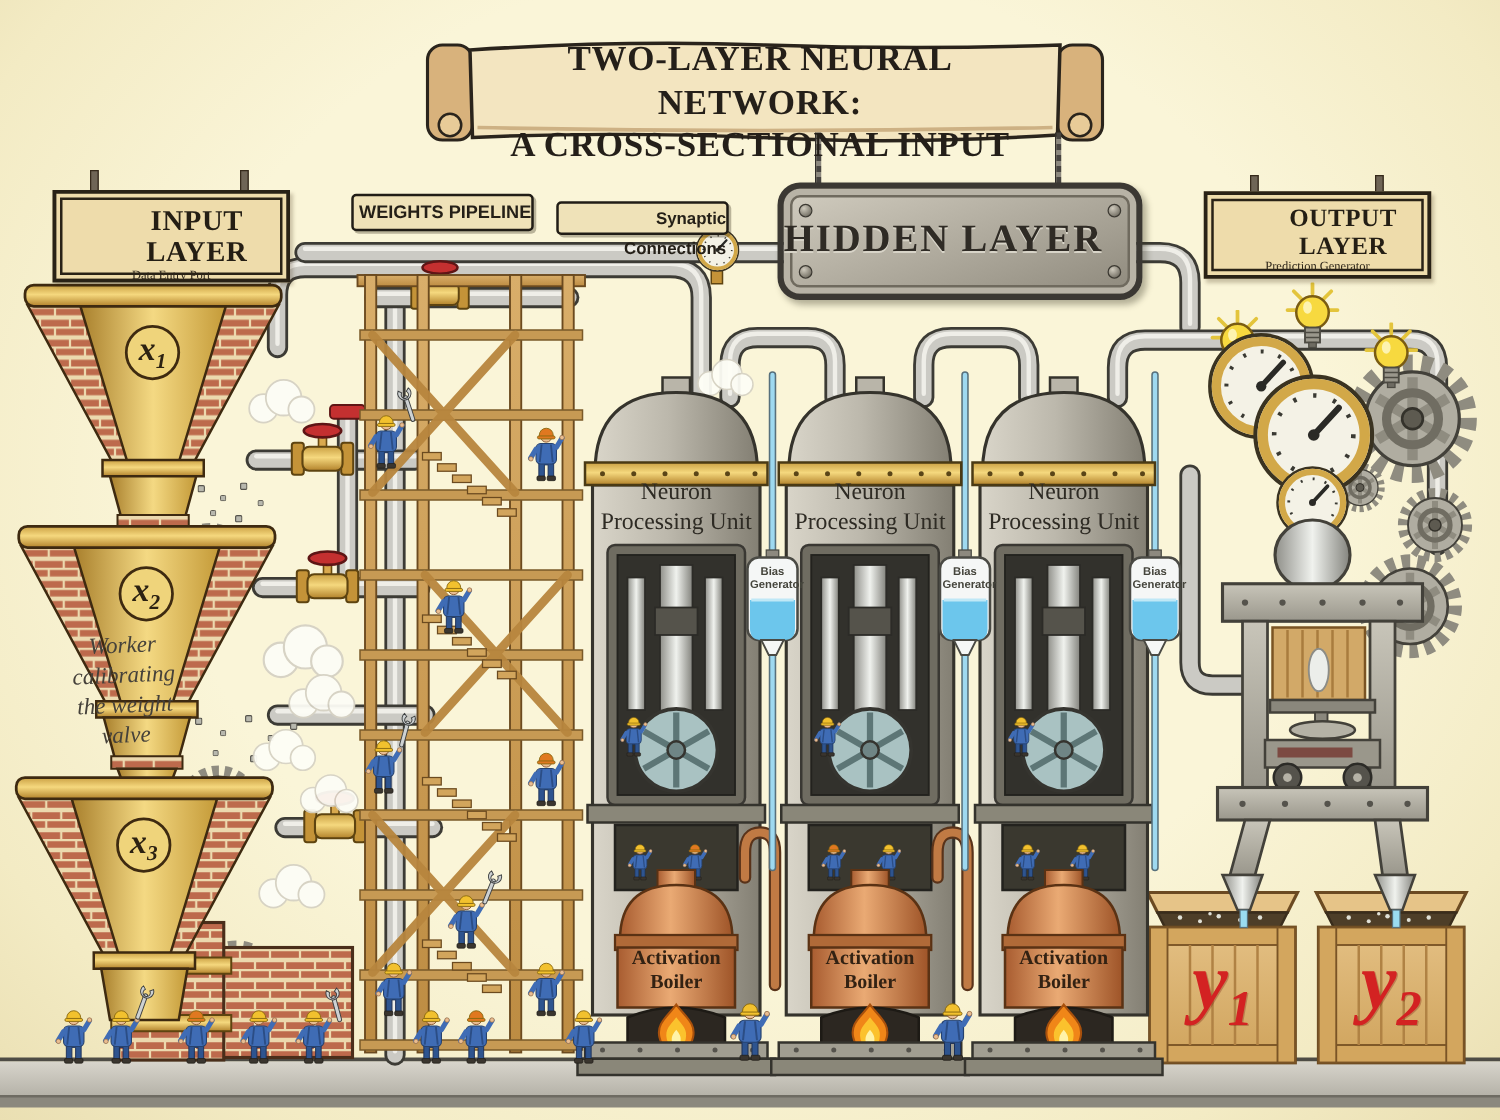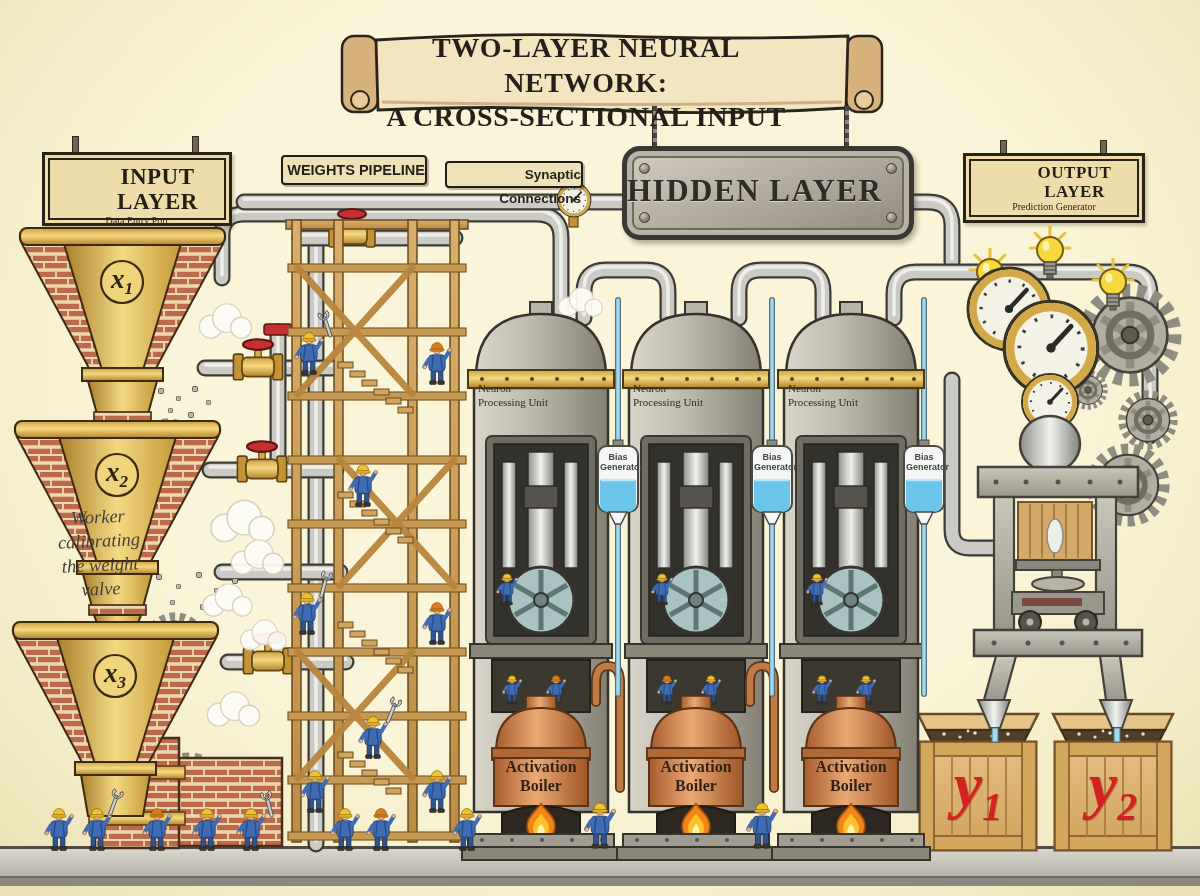--- a/index.html
+++ b/index.html
@@ -27,21 +27,21 @@
     text-align:left;box-sizing:border-box;}
   #hidden-plaque .t1{font-weight:bold;font-size:31px;color:#2f2b25;letter-spacing:1.5px;line-height:80px;text-shadow:0 1px 0 #d8d4c8;}
   .chain{width:4px;background:repeating-linear-gradient(180deg,#474440 0 5px,#8d897f 5px 9px);border-left:1px solid #302d29;}
   .rivet{position:absolute;width:9px;height:9px;border-radius:50%;background:radial-gradient(circle at 35% 30%,#cfcabd,#5d594e);border:1px solid #3c3932;}
   .title-text{width:100%;text-align:center;color:#241f19;font-weight:bold;}
   .title-text .l1{font-size:28px;letter-spacing:.6px;line-height:1.25;}
   .title-text .l2{font-size:28px;letter-spacing:.6px;line-height:1.2;}
   .funnel-label{font-style:italic;font-weight:bold;color:#2c2212;font-size:27px;text-align:center;}
   .funnel-label sub{font-size:17px;}
   .note{font-style:italic;font-size:18.5px;color:#45413a;text-align:center;line-height:1.3;transform:rotate(-2.5deg);}
-  .unit-label{font-size:11px;color:#2e2b24;line-height:1.25;}
+  .unit-label{font-size:19px;color:#2e2b24;text-align:center;line-height:1.25;}
   .boiler-label{font-size:16px;font-weight:bold;color:#332213;text-align:center;line-height:1.2;}
   .bias-label{font-family:"Liberation Sans",sans-serif;font-size:9px;font-weight:bold;color:#45453c;text-align:center;line-height:1.15;}
   .crate-label{font-style:italic;font-weight:bold;color:#d32222;text-align:center;font-size:64px;line-height:86px;
     text-shadow:1px 1px 0 rgba(120,20,10,.3);}
   .crate-label sub{font-size:40px;}
 </style>
 </head>
 <body>
 
 <div id="canvas">
@@ -767,21 +767,21 @@
 </svg>
 
 <svg class="abs" style="left:338px;top:10px;z-index:9" width="548" height="118" viewBox="0 0 548 118">
   <rect x="4" y="26" width="36" height="76" rx="12" fill="#d8b27c" stroke="#2a241c" stroke-width="2.5"></rect>
   <circle cx="22" cy="90" r="9" fill="#e8cb98" stroke="#2a241c" stroke-width="2"></circle>
   <rect x="508" y="26" width="36" height="76" rx="12" fill="#d8b27c" stroke="#2a241c" stroke-width="2.5"></rect>
   <circle cx="526" cy="90" r="9" fill="#e8cb98" stroke="#2a241c" stroke-width="2"></circle>
   <path d="M38 30 Q160 22 274 26 Q398 30 510 26 L508 98 Q380 106 270 100 Q150 95 40 100 Z" fill="#f3e5c0" stroke="#2a241c" stroke-width="2.8"></path>
   <path d="M44 92 Q270 97 504 92" fill="none" stroke="#cdb184" stroke-width="3"></path>
 </svg>
-<div class="abs title-text" style="left:378px;top:30px;width:416px;z-index:10">
+<div class="abs title-text" style="left:400px;top:30px;width:416px;z-index:10">
   <div class="l1">TWO-LAYER NEURAL NETWORK:</div>
   <div class="l2">A CROSS-SECTIONAL INPUT</div>
 </div>
 
 <div class="abs chain" style="left:652px;top:106px;height:44px;z-index:9"></div>
 <div class="abs chain" style="left:844px;top:106px;height:44px;z-index:9"></div>
 <div class="abs" id="hidden-plaque" style="left:622px;top:146px;width:292px;height:94px;z-index:9">
   <div class="t1">HIDDEN LAYER</div>
   <div class="rivet" style="left:12px;top:12px;"></div>
   <div class="rivet" style="right:12px;top:12px;"></div>
@@ -795,21 +795,21 @@
   <div class="t1">INPUT LAYER</div>
   <div class="t2">Data Entry Port</div>
 </div>
 
 <div class="abs mini-plaque" style="left:281px;top:155px;width:146px;height:30px;font-size:14.5px;line-height:27px;z-index:9">WEIGHTS PIPELINE</div>
 <div class="abs mini-plaque" style="left:445px;top:161px;width:138px;height:27px;font-size:13.5px;line-height:24px;z-index:9">Synaptic Connections</div>
 
 <div class="abs post" style="left:1000px;top:140px;width:7px;height:16px;z-index:9"></div>
 <div class="abs post" style="left:1100px;top:140px;width:7px;height:16px;z-index:9"></div>
 <div class="abs wood-sign" style="left:963px;top:153px;width:182px;height:70px;z-index:9">
-  <div class="t1" style="font-size:17px;margin-top:8px;">OUTPUT LAYER</div>
+  <div class="t1" style="font-size:20px;margin-top:8px;">OUTPUT LAYER</div>
   <div class="t2">Prediction Generator</div>
 </div>
 
 <div class="abs funnel-label" style="left:92px;top:264px;width:60px;z-index:9">
   <span>x</span><sub>1</sub>
 </div>
 <div class="abs funnel-label" style="left:87px;top:457px;width:60px;z-index:9">
   <span>x</span><sub>2</sub>
 </div>
 <div class="abs funnel-label" style="left:85px;top:658px;width:60px;z-index:9">

